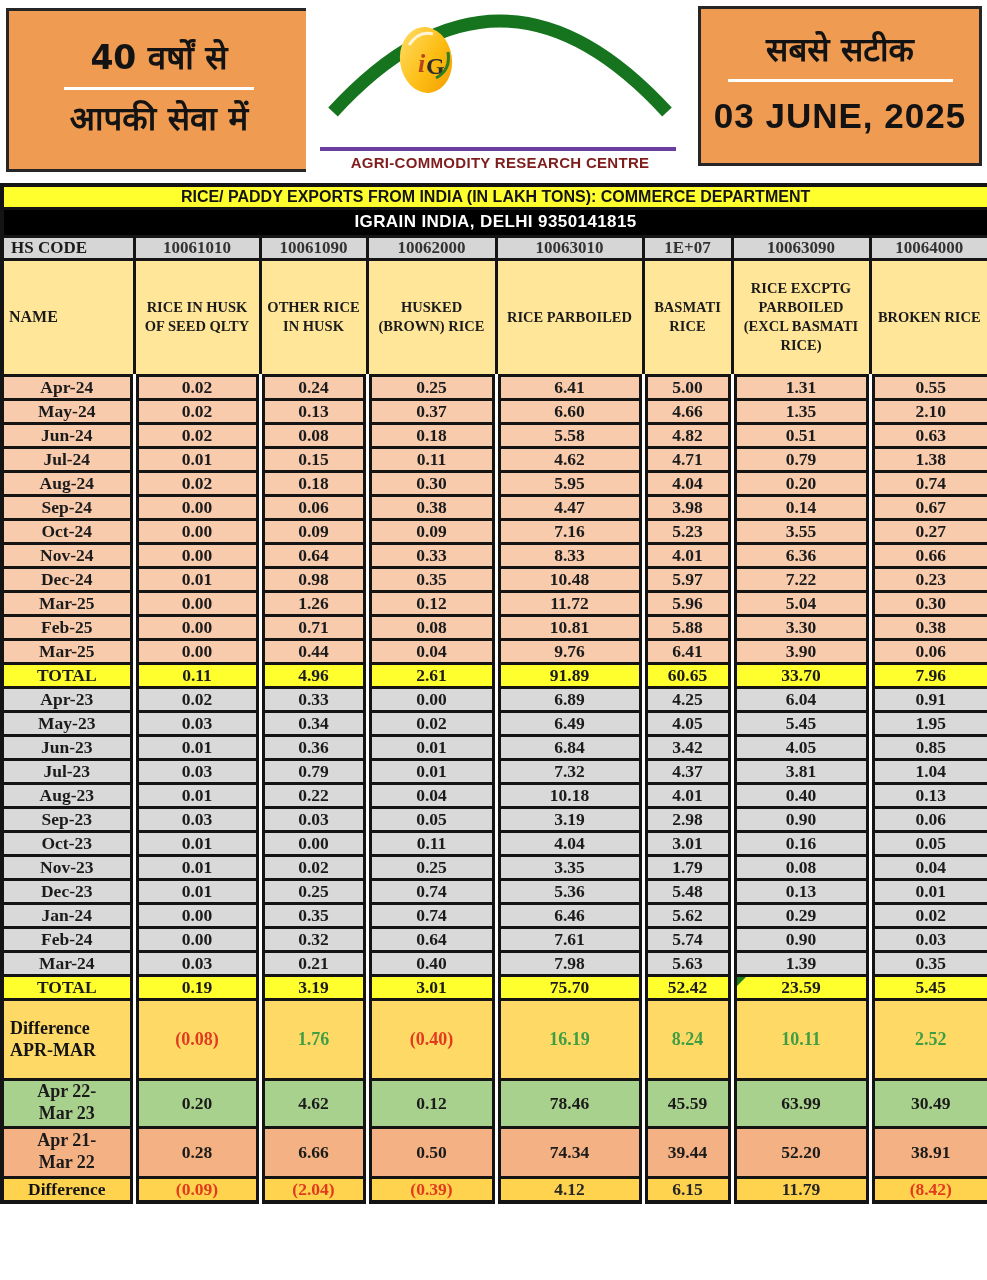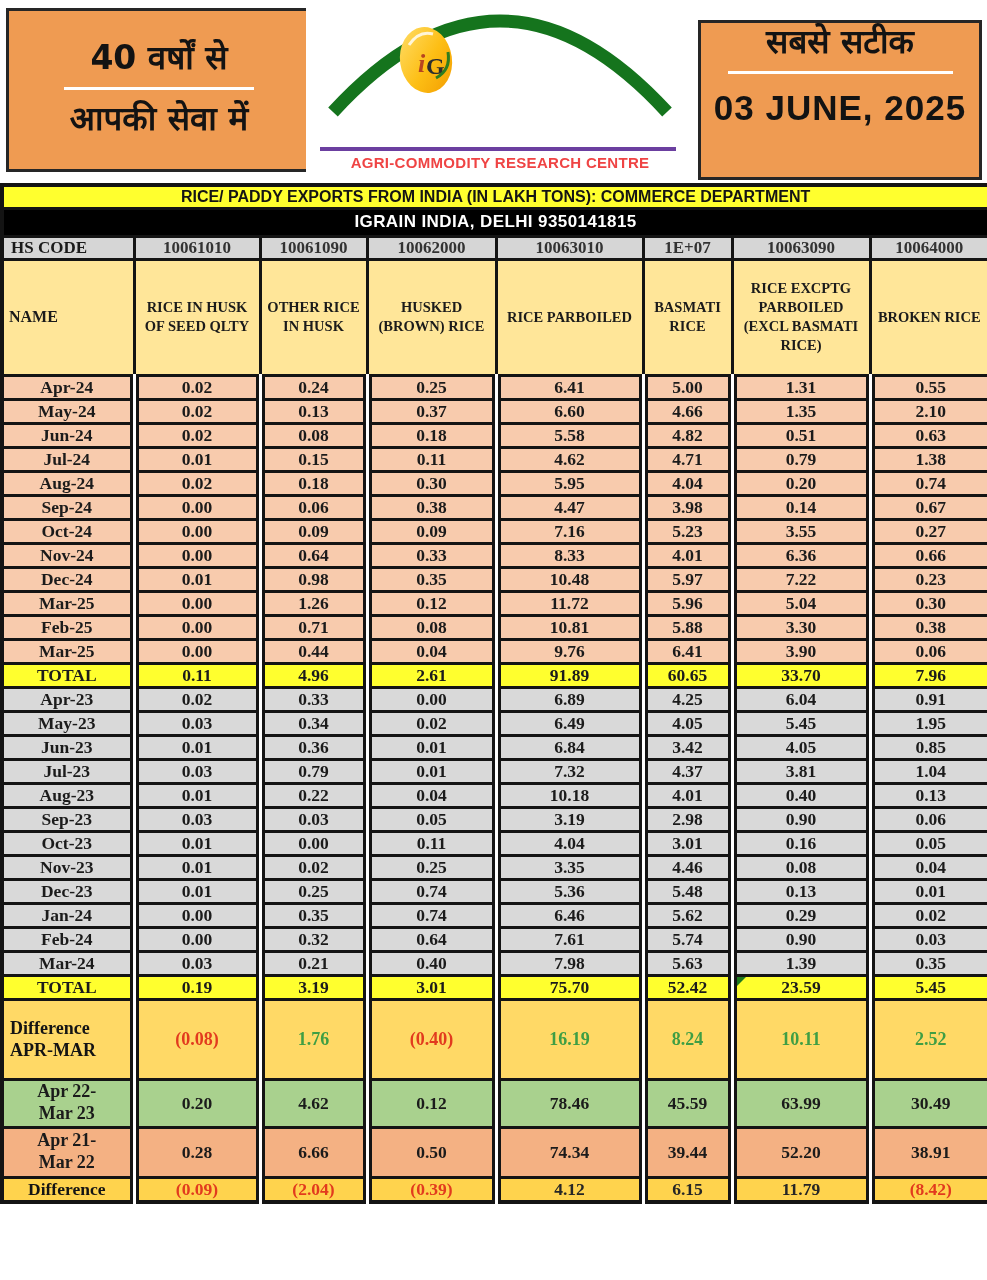--- a/index.html
+++ b/index.html
@@ -7,37 +7,37 @@
     width:987px;height:1280px;overflow:hidden;background:#ffffff;
     font-family:"Liberation Sans",sans-serif;position:relative;
   }
   
   .hdr{position:relative;width:987px;height:183px;background:#ffffff;}
   .obox{
     position:absolute;background:#EF9B52;border:3px solid #262626;
     color:#131313;text-align:center;box-sizing:border-box;
   }
   .obox-left{left:6px;top:8px;width:306px;height:164px;padding-top:28px;}
-  .obox-right{left:698px;top:20px;width:284px;height:160px;}
+  .obox-right{left:698px;top:6px;width:284px;height:160px;padding-top:22px;}
   .hindi-line{font-size:33px;font-weight:700;font-family:"DejaVu Sans",sans-serif;line-height:1.15;}
   .wrule{height:3px;background:#ffffff;border:none;margin:10px auto;}
   .wrule.left{width:190px;}
   .wrule.right{width:225px;}
   .date-line{font-size:35px;font-weight:800;letter-spacing:1px;margin-top:14px;white-space:nowrap;}
   .logo{position:absolute;left:306px;top:0;width:388px;height:183px;background:#ffffff;}
   .logo svg{position:absolute;left:0;top:0;}
   .brand{
     position:absolute;left:0;top:90px;width:100%;text-align:center;
     font-family:"Liberation Serif",serif;font-weight:800;font-size:49px;line-height:1.0;
     color:#15741d;text-shadow:2px 2px 0 rgba(120,110,30,.55);letter-spacing:1px;white-space:nowrap;
   }
   .prule{position:absolute;left:14px;top:147px;width:356px;height:4px;background:#6B3FA0;}
   .tagline{
     position:absolute;left:0;top:154px;width:100%;text-align:center;
-    font-size:15px;font-weight:700;color:#ef4444;letter-spacing:.3px;white-space:nowrap;
+    font-size:15px;font-weight:700;color:#7f1d1d;letter-spacing:.3px;white-space:nowrap;
   }
   
   table{
     position:absolute;left:0;top:183px;width:987px;table-layout:fixed;
     border-collapse:collapse;border:4px solid #141414;
     font-family:"Liberation Serif","DejaVu Serif",serif;color:#1b1b1b;
   }
   td{border:3px solid #141414;text-align:center;vertical-align:middle;
      padding:0 3px;overflow:hidden;box-sizing:border-box;}
   tr.title td{
@@ -349,21 +349,21 @@
         <td>3.01</td>
         <td>0.16</td>
         <td>0.05</td>
       </tr>
       <tr class="r month-b">
         <td class="lbl">Nov-23</td>
         <td>0.01</td>
         <td>0.02</td>
         <td>0.25</td>
         <td>3.35</td>
-        <td>4.46</td>
+        <td>1.79</td>
         <td>0.08</td>
         <td>0.04</td>
       </tr>
       <tr class="r month-b">
         <td class="lbl">Dec-23</td>
         <td>0.01</td>
         <td>0.25</td>
         <td>0.74</td>
         <td>5.36</td>
         <td>5.48</td>

